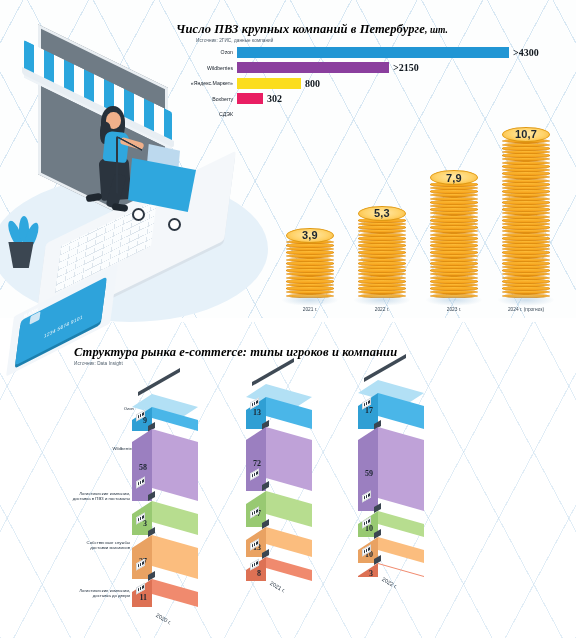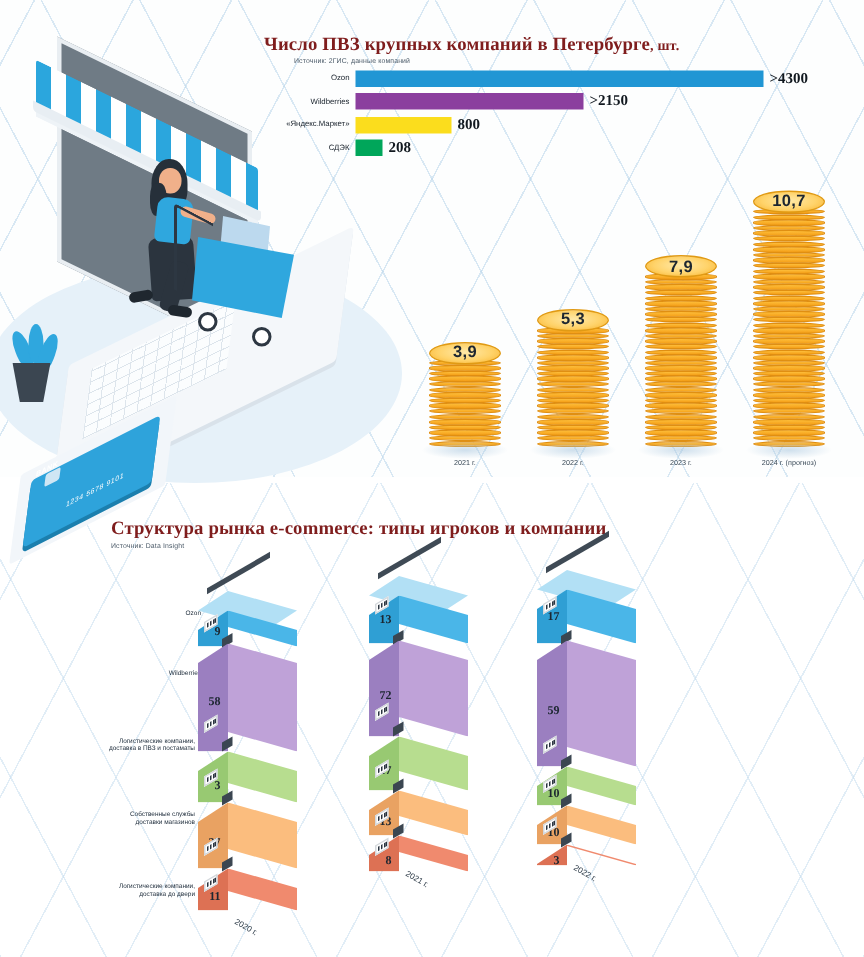--- a/index.html
+++ b/index.html
@@ -39,22 +39,23 @@
     position:absolute; left:0; top:318px; width:576px; height:4px;
     background:#ffffff; z-index:2;
   }
 
   
   .sect-title {
     font-family: "Liberation Serif", serif;
     font-weight: bold;
     font-size: 12.5px;
     letter-spacing: 0.1px;
-    color: #7f1d1d;
+    color: #000000;
     white-space: nowrap;
+    font-style: italic;
   }
   .sect-title .small { font-size: 9.5px; }
   .source {
     font-size: 4.6px;
     color: #4b5a68;
     letter-spacing: .1px;
     white-space: nowrap;
   }
 
   
@@ -337,27 +338,30 @@
     </div>
 
     <div class="hbar-row">
       <div class="hbar-label">«Яндекс.Маркет»</div>
       <div class="hbar-track">
         <div class="hbar-fill" style="width:64px;background:#fbdd1d;"></div>
         <div class="hbar-val">800</div>
       </div>
     </div>
 
+    <div class="hbar-row">
+      <div class="hbar-label">Boxberry</div>
+      <div class="hbar-track">
+        <div class="hbar-fill" style="width:26px;background:#e91e63;"></div>
+        <div class="hbar-val">302</div>
+      </div>
+    </div>
 
     <div class="hbar-row">
       <div class="hbar-label">СДЭК</div>
-      <div class="hbar-track">
-        <div class="hbar-fill" style="width:18px;background:#00a65a;"></div>
-        <div class="hbar-val">208</div>
-      </div>
     </div>
 
 
   </div>
 </div>
 
 <div id="coins-block">
 
 
   <div class="coin-stack" style="left:14px;">

